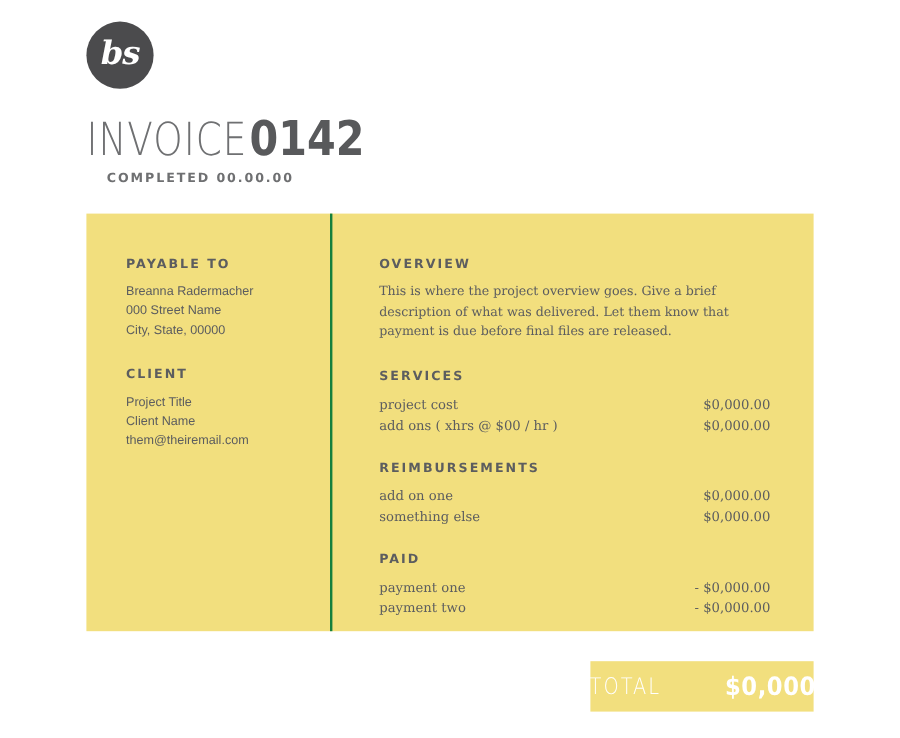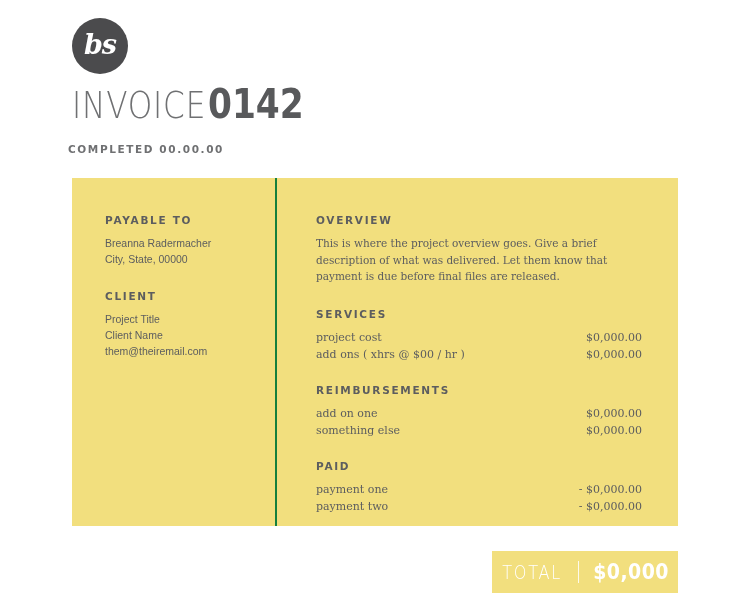--- a/index.html
+++ b/index.html
@@ -42,21 +42,21 @@
     font-weight: bold;
     letter-spacing: -1px;
     line-height: 1;
     padding-bottom: 3px;
   }
 
   
   .invoice-head {
     position: absolute;
     left: 72px;
-    top: 84px;
+    top: 96px;
     display: flex;
     align-items: baseline;
     justify-content: center;
   }
   .invoice-word {
     font-family: "DejaVu Sans", sans-serif;
     font-size: 38px;
     font-weight: 300;
     letter-spacing: 1px;
     color: #6f7072;
@@ -70,21 +70,21 @@
     font-weight: bold;
     letter-spacing: 0px;
     color: #58595b;
     line-height: 1;
     transform: scaleX(0.86);
     transform-origin: left bottom;
     margin-left: -28px;
   }
   .invoice-sub {
     position: absolute;
-    left: 68px;
+    left: 89px;
     top: 143px;
     font-family: "DejaVu Sans", sans-serif;
     font-size: 10.5px;
     font-weight: bold;
     letter-spacing: 1.6px;
     color: #6f7072;
   }
 
   
   .body-panel {
@@ -155,21 +155,21 @@
   .total-bar {
     position: absolute;
     left: 492px;
     top: 551px;
     width: 186px;
     height: 42px;
     background: #f2df7e;
     display: flex;
     align-items: center;
     justify-content: center;
-    gap: 10px;
+    gap: 22px;
   }
   .total-label {
     font-family: "DejaVu Sans", sans-serif;
     font-size: 19px;
     font-weight: 300;
     letter-spacing: 2px;
     color: #ffffff;
     transform: scaleX(0.85);
   }
   .total-sep {
@@ -201,20 +201,21 @@
     <span class="invoice-number">0142</span>
   </div>
   <div class="invoice-sub">COMPLETED 00.00.00</div>
 
   <div class="body-panel">
 
     <div class="left-col">
       <div class="block">
         <div class="sec-title">PAYABLE TO</div>
         <div class="body-text">Breanna Radermacher</div>
+        <div class="body-text">000 Street Name</div>
         <div class="body-text">City, State, 00000</div>
       </div>
 
       <div class="block">
         <div class="sec-title">CLIENT</div>
         <div class="body-text">Project Title</div>
         <div class="body-text">Client Name</div>
         <div class="body-text">them@theiremail.com</div>
       </div>
     </div>

